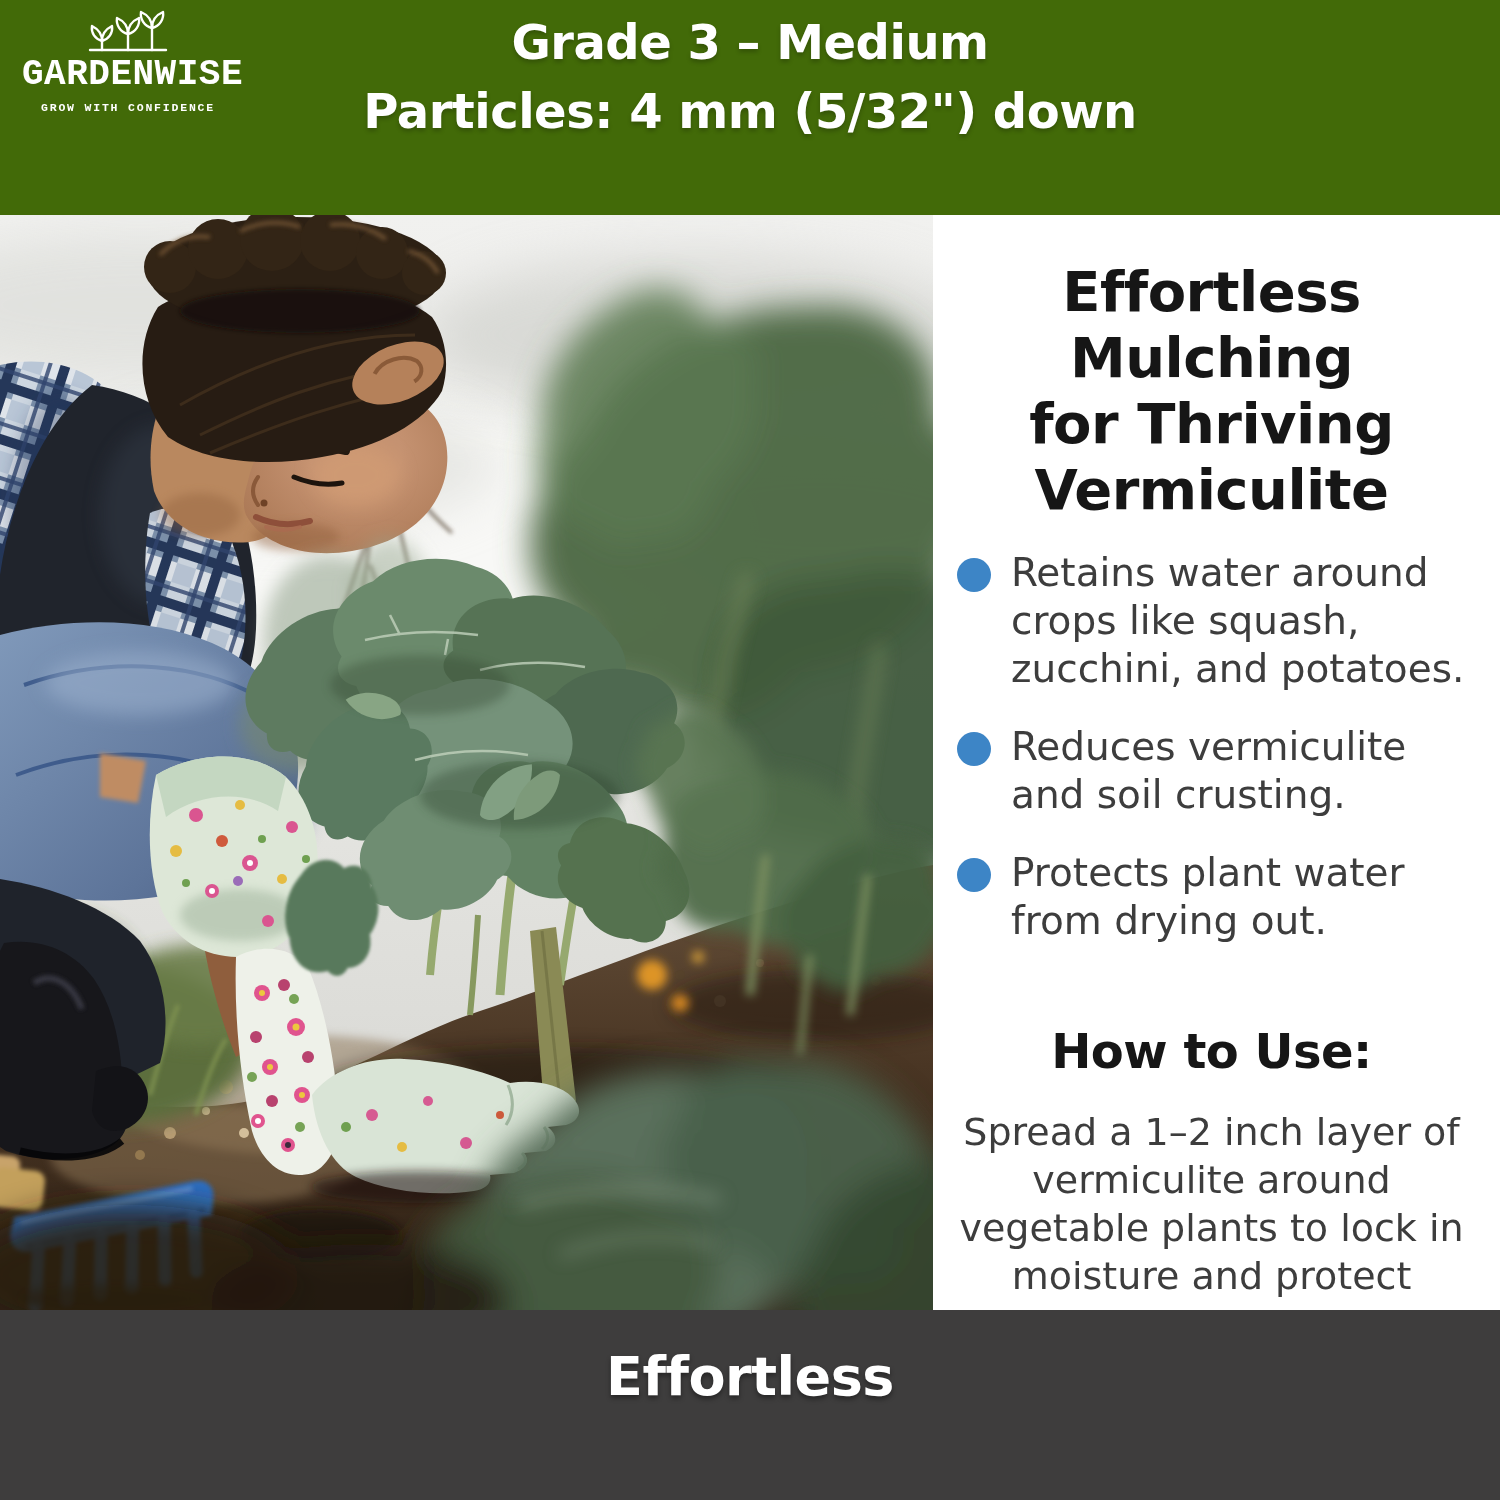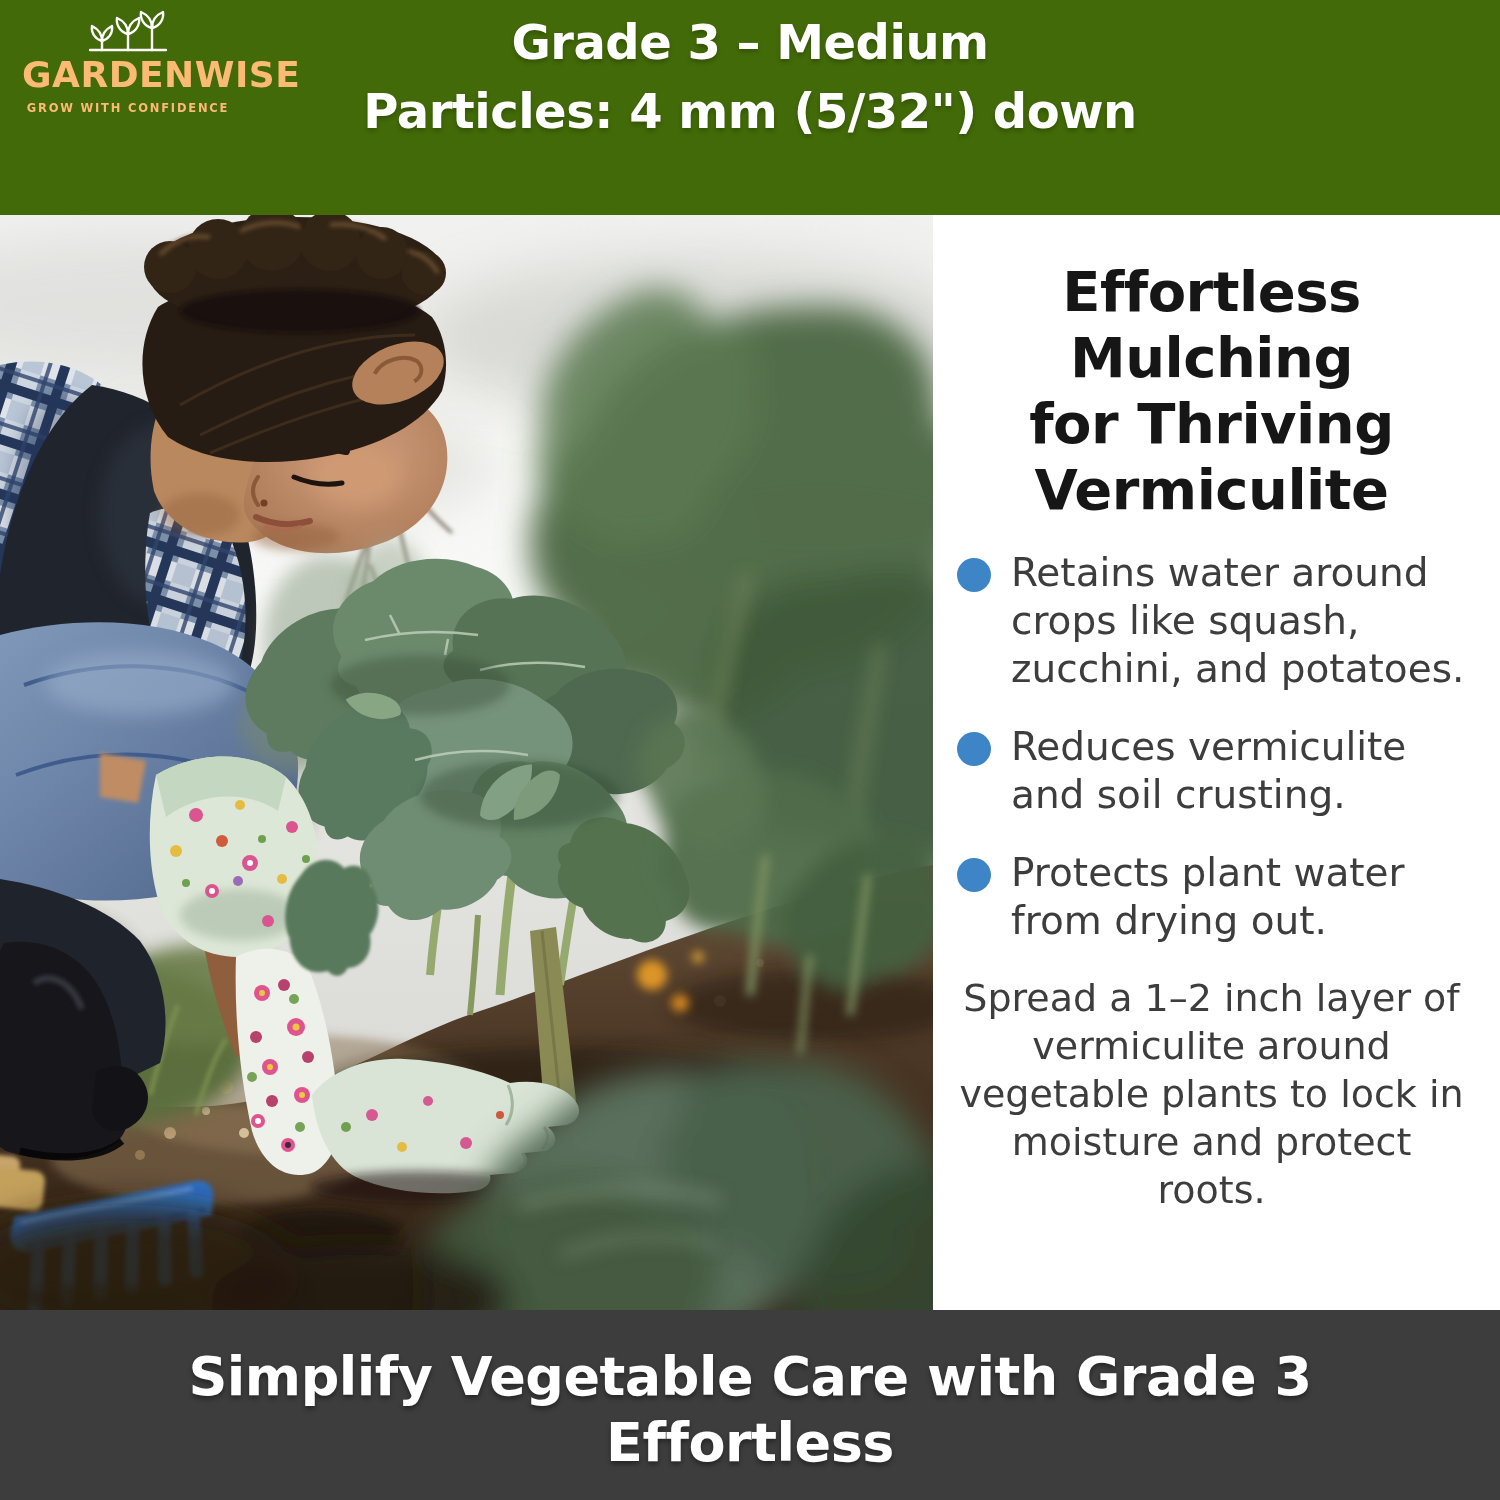--- a/index.html
+++ b/index.html
@@ -4,21 +4,21 @@
 <style>
   html,body{margin:0;padding:0;background:#ffffff;}
   .canvas{position:relative;width:1500px;height:1500px;overflow:hidden;background:#fff;
           font-family:"DejaVu Sans","Liberation Sans",sans-serif;}
 
   
   .header{position:absolute;top:0;left:0;width:1500px;height:215px;background:#426a08;color:#fff;}
   .headline{position:absolute;top:8px;left:0;width:100%;text-align:center;font-weight:bold;
             font-size:48px;line-height:1.44;letter-spacing:-0.5px;
             text-shadow:0 3px 4px rgba(0,0,0,.22);}
-  .logo{position:absolute;top:10px;left:22px;width:212px;text-align:center;color:#fdba74;z-index:2;}
+  .logo{position:absolute;top:10px;left:22px;width:212px;text-align:center;color:#ffffff;z-index:2;font-family:Liberation Mono, monospace;}
   .logo svg{display:block;margin:0 auto 2px;}
   .logo-name{font-size:36px;font-weight:bold;letter-spacing:.5px;line-height:1.05;}
   .logo-tag{font-size:11.5px;font-weight:bold;letter-spacing:1.8px;margin-top:7px;}
 
   
   .main{position:absolute;top:215px;left:0;width:1500px;height:1095px;display:flex;}
   .photo{width:933px;height:1095px;margin:0;flex:none;overflow:hidden;}
   .panel{flex:1;background:#ffffff;padding:44px 34px 0 24px;box-sizing:border-box;color:#3d3d3d;}
   .panel-heading{margin:0 0 26px;font-size:56px;line-height:1.18;font-weight:bold;color:#161616;
                  text-align:center;letter-spacing:-0.5px;}
@@ -460,21 +460,21 @@
         </li>
         <li>
           <span class="dot"></span>
           <p>Reduces vermiculite and soil crusting.</p>
         </li>
         <li>
           <span class="dot"></span>
           <p>Protects plant water from drying out.</p>
         </li>
       </ul>
+      <h2 class="howto-h">How to Use:</h2>
       <p class="howto-p">Spread a 1–2 inch layer of vermiculite around vegetable plants to lock in moisture and protect roots.</p>
     </aside>
   </div>
 
   <footer class="footer">
-    <div>Simplify Vegetable Care with Grade 3</div>
     <div>Effortless</div>
   </footer>
 </div>
 
 </body></html>

